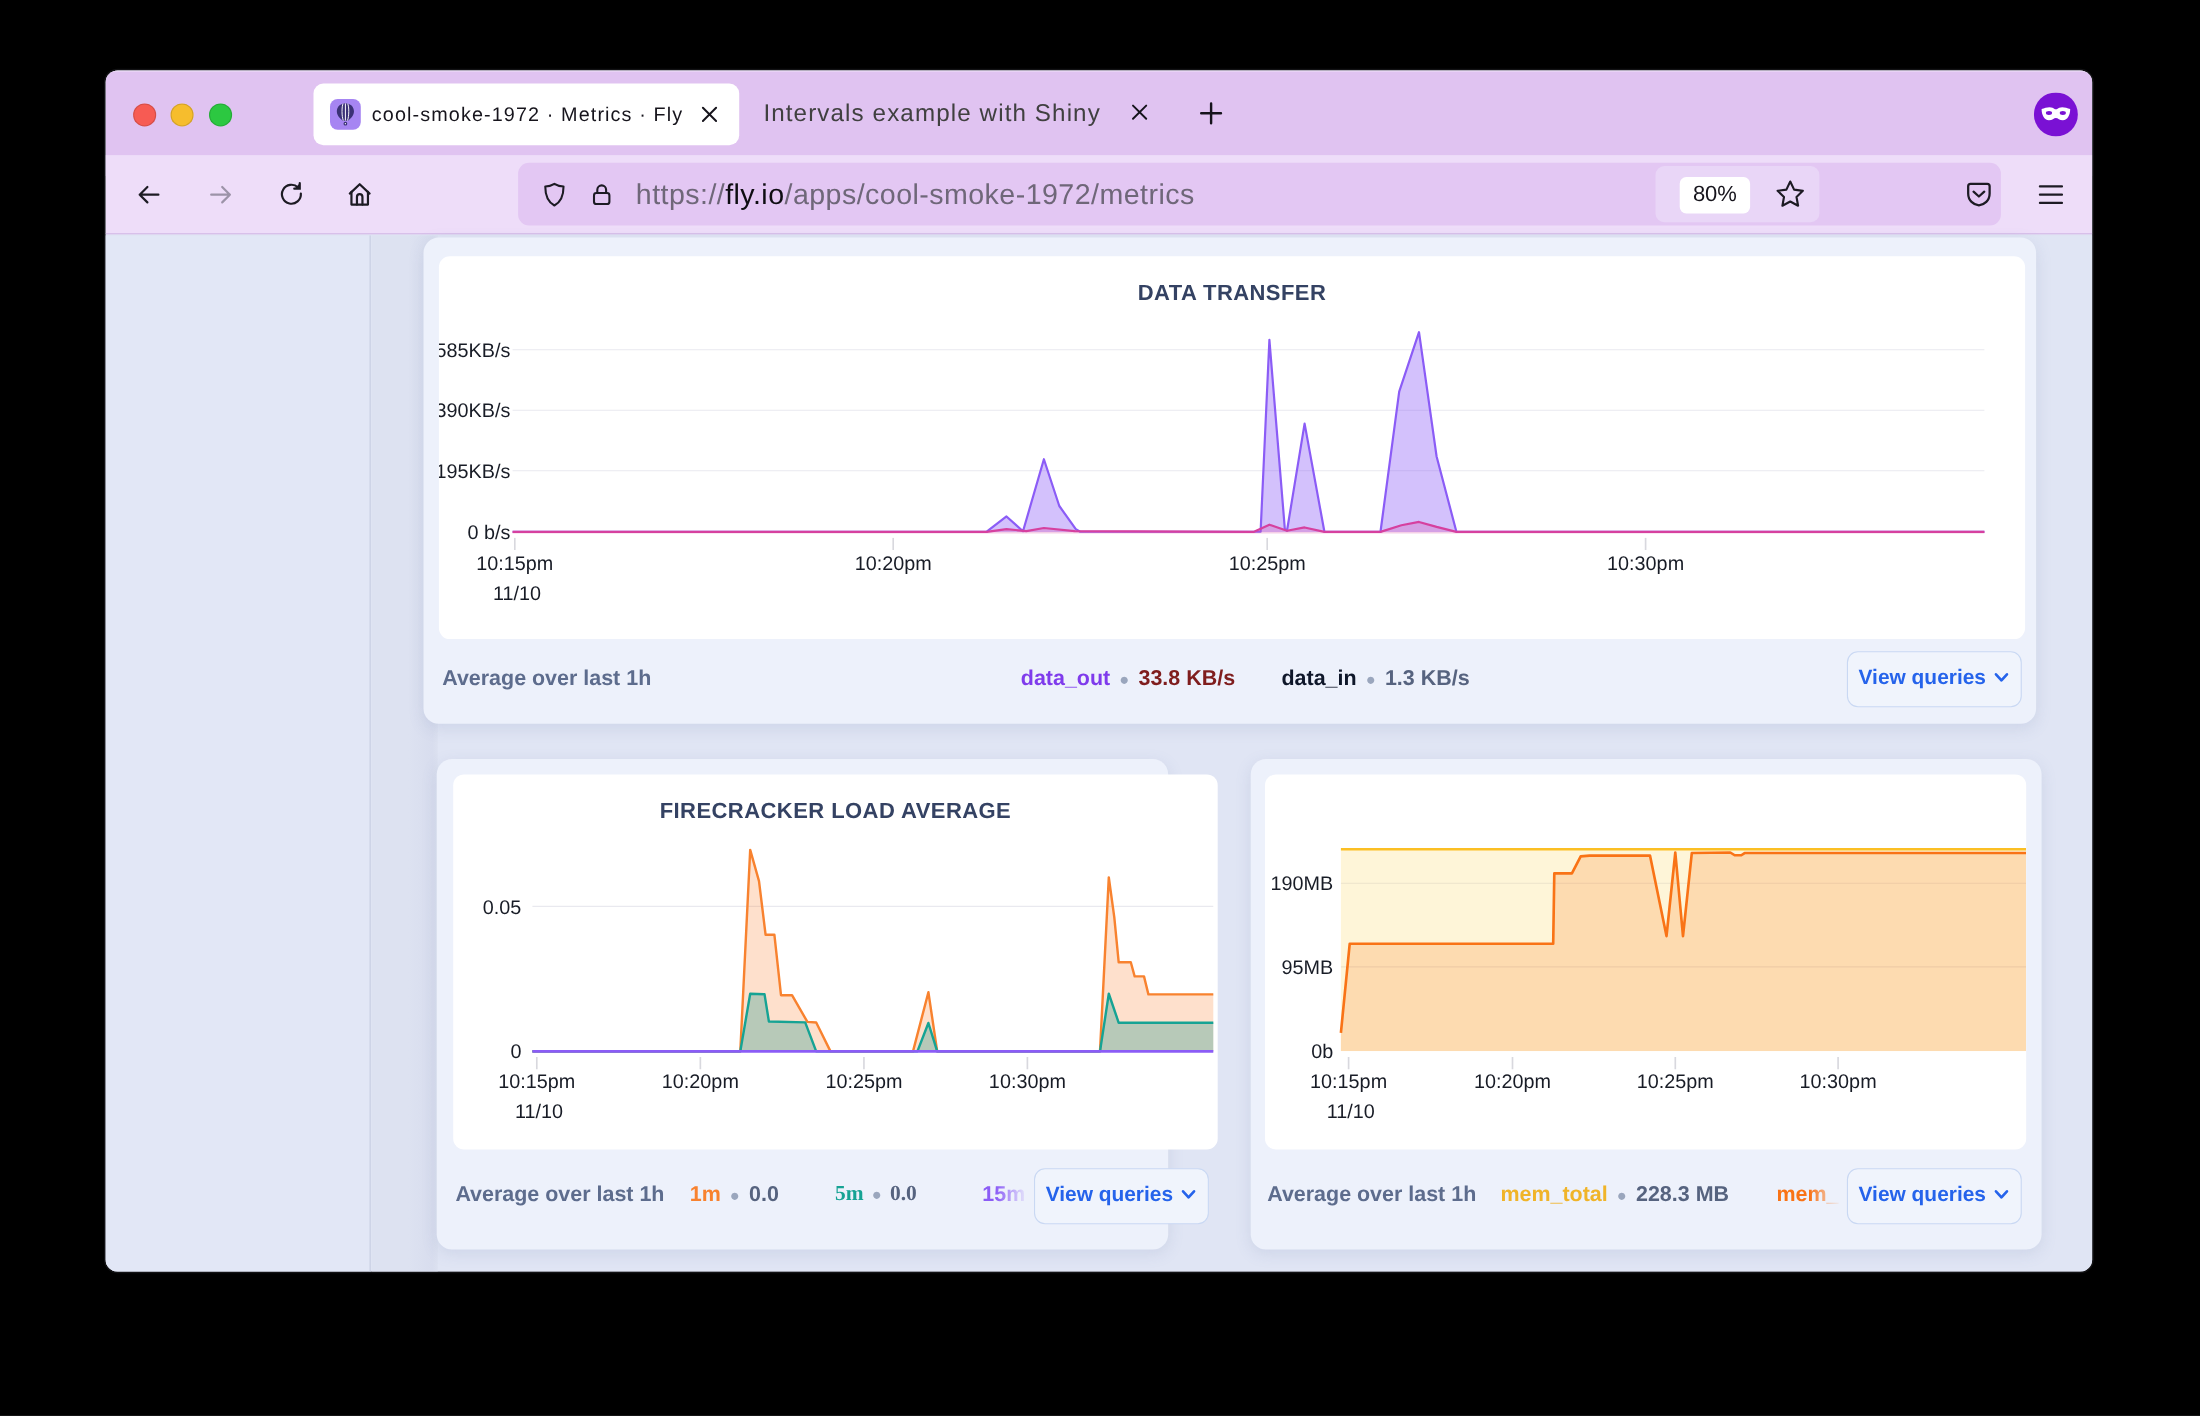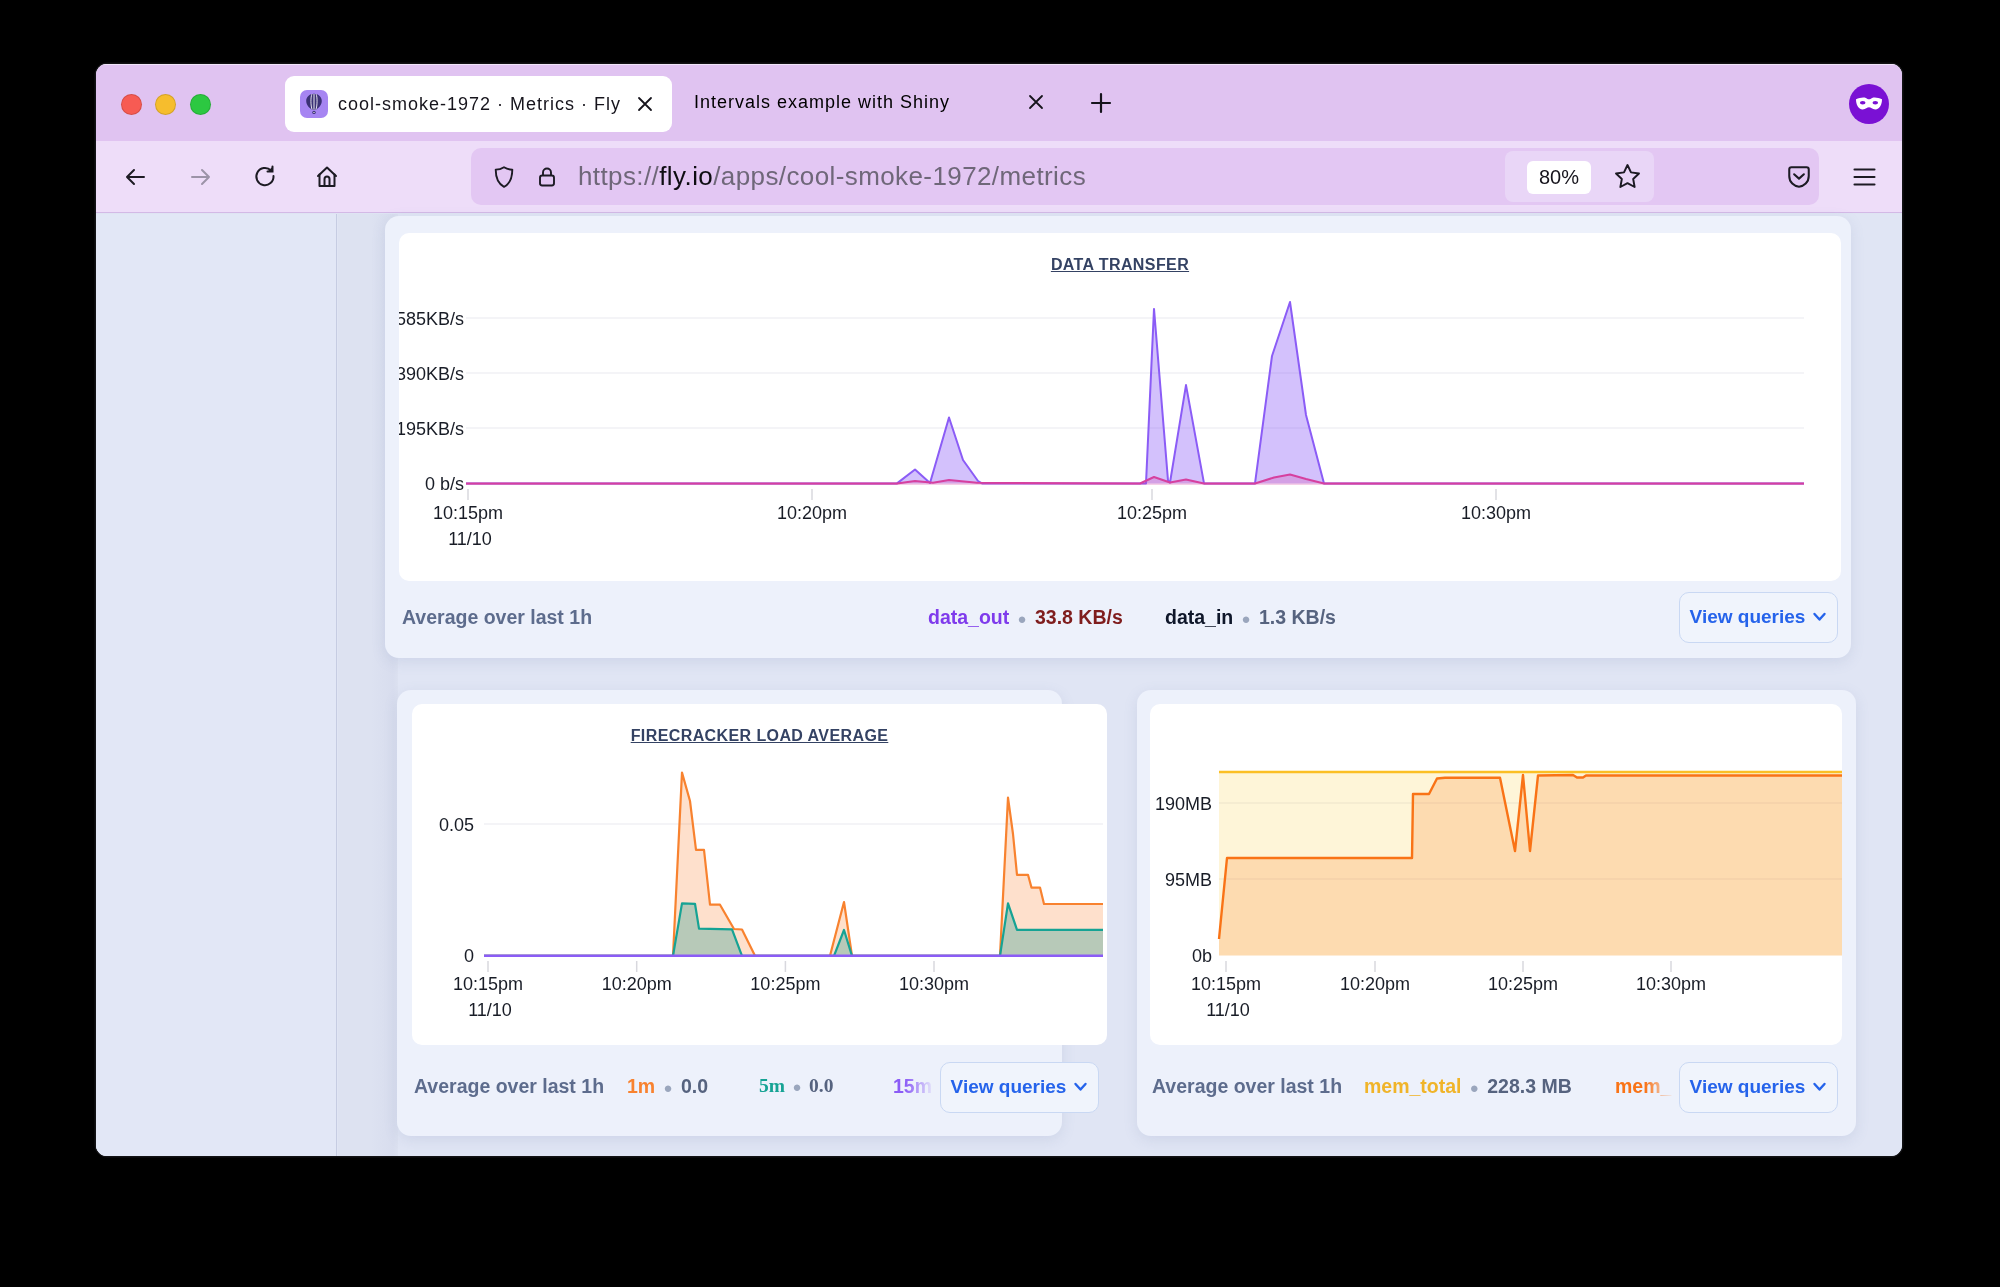--- a/index.html
+++ b/index.html
@@ -16,21 +16,21 @@
   .l-yel { left:59px; background:#f6bd2d; }
   .l-grn { left:93.5px; background:#2cc841; }
   .tab-active { position:absolute; left:189px; top:12px; width:387px; height:56px;
     background:#fff; border-radius:9px; }
   .favicon { position:absolute; left:15px; top:14px; width:28px; height:28px;
     border-radius:7px; background:#a685f2; }
   .tab-title { position:absolute; left:53px; top:0; height:56px; line-height:56px;
     font-size:18px; letter-spacing:1px; color:#16141c; white-space:nowrap; }
   .tabx { position:absolute; left:351px; top:19px; width:18px; height:18px; }
   .tab2-title { position:absolute; left:598px; top:0; height:77px; line-height:77px;
-    font-size:18px; letter-spacing:1px; color:#000000; }
+    font-size:22px; letter-spacing:1px; color:#404040; }
   .tab2x { position:absolute; left:931px; top:29px; width:18px; height:18px; }
   .newtab { position:absolute; left:994px; top:28px; width:22px; height:22px; }
   .mask-btn { position:absolute; left:1753px; top:20px; width:40px; height:40px; }
   
   .navbar { position:absolute; left:0; top:77px; width:100%; height:72px; background:#eeddf9;
     border-bottom:1px solid #d3b9e6; }
   .nicon { position:absolute; top:24px; width:24px; height:24px; }
   .urlbar { position:absolute; left:375px; top:7px; width:1348px; height:57px;
     background:#e3c7f3; border-radius:10px; }
   .urltext { position:absolute; left:107px; top:0; height:57px; line-height:57px;
@@ -41,22 +41,22 @@
     font-size:20px; color:#16141c; }
   
   .content { position:absolute; left:0; top:150px; width:100%; height:942px; background:#e0e5f4; }
   .sidebar { position:absolute; left:0; top:0; width:241px; height:100%;
     background:#e2e7f6; border-right:1px solid #c6cce2; }
   .mainshade { position:absolute; left:242px; top:0; width:60px; height:100%;
     background:linear-gradient(to right,#dde2f1,#dde2f1 55%, #d8ddee 92%, #dce1f0); }
   .card { position:absolute; background:#edf1fb; border-radius:14px;
     box-shadow:0 4px 14px rgba(112,128,175,0.16); }
   .inner { position:absolute; background:#fff; border-radius:10px; overflow:hidden; }
-  .ctitle { position:absolute; width:100%; text-align:center; font-size:16px;
-    font-weight:700; letter-spacing:0.4px; color:#344263;text-decoration:underline; }
+  .ctitle { position:absolute; width:100%; text-align:center; font-size:20px;
+    font-weight:700; letter-spacing:0.4px; color:#344263; }
   .avg { position:absolute; font-size:19.5px; font-weight:600; color:#5d6c8d; }
   .leg { position:absolute; font-size:19.5px; font-weight:700; white-space:nowrap; }
   .vq { position:absolute; width:159px; height:51px; background:#f0f4fc;
     border:1.5px solid #c9d8f3; border-radius:10px; color:#2563eb;
     font-size:19px; font-weight:600; text-align:center; line-height:48px; }
   .vq svg { display:inline-block; vertical-align:middle; margin-left:7px; margin-top:-3px; }
   .fade { position:absolute; width:70px; height:60px;
     background:linear-gradient(to right, rgba(237,241,251,0), #edf1fb 75%); }
 </style>
 </head>

